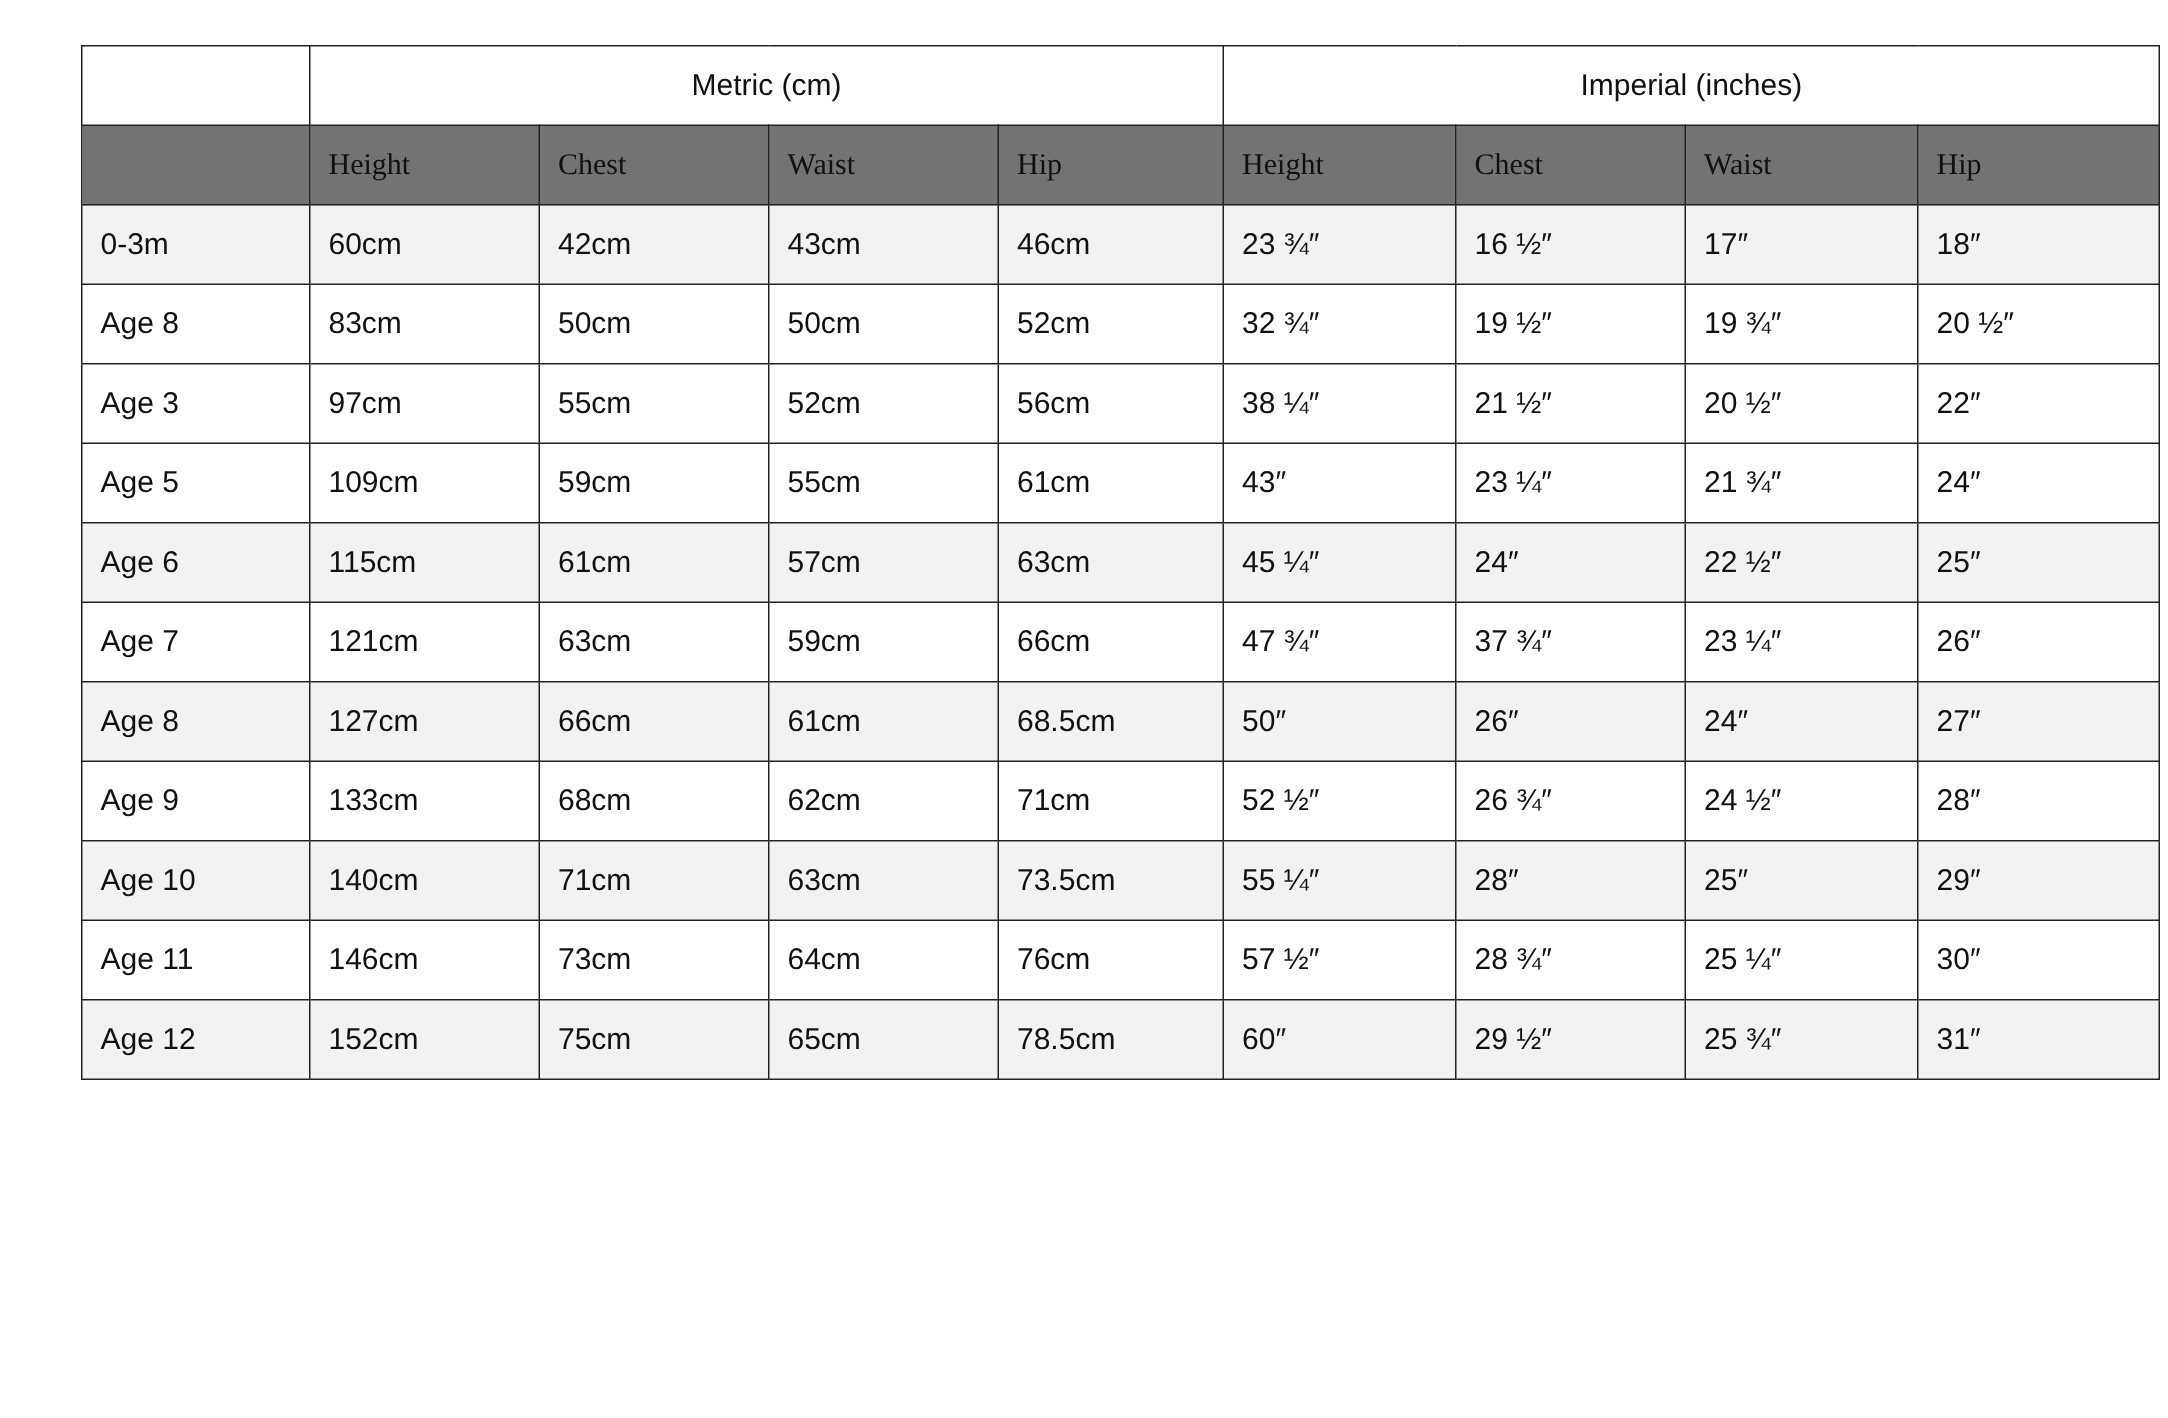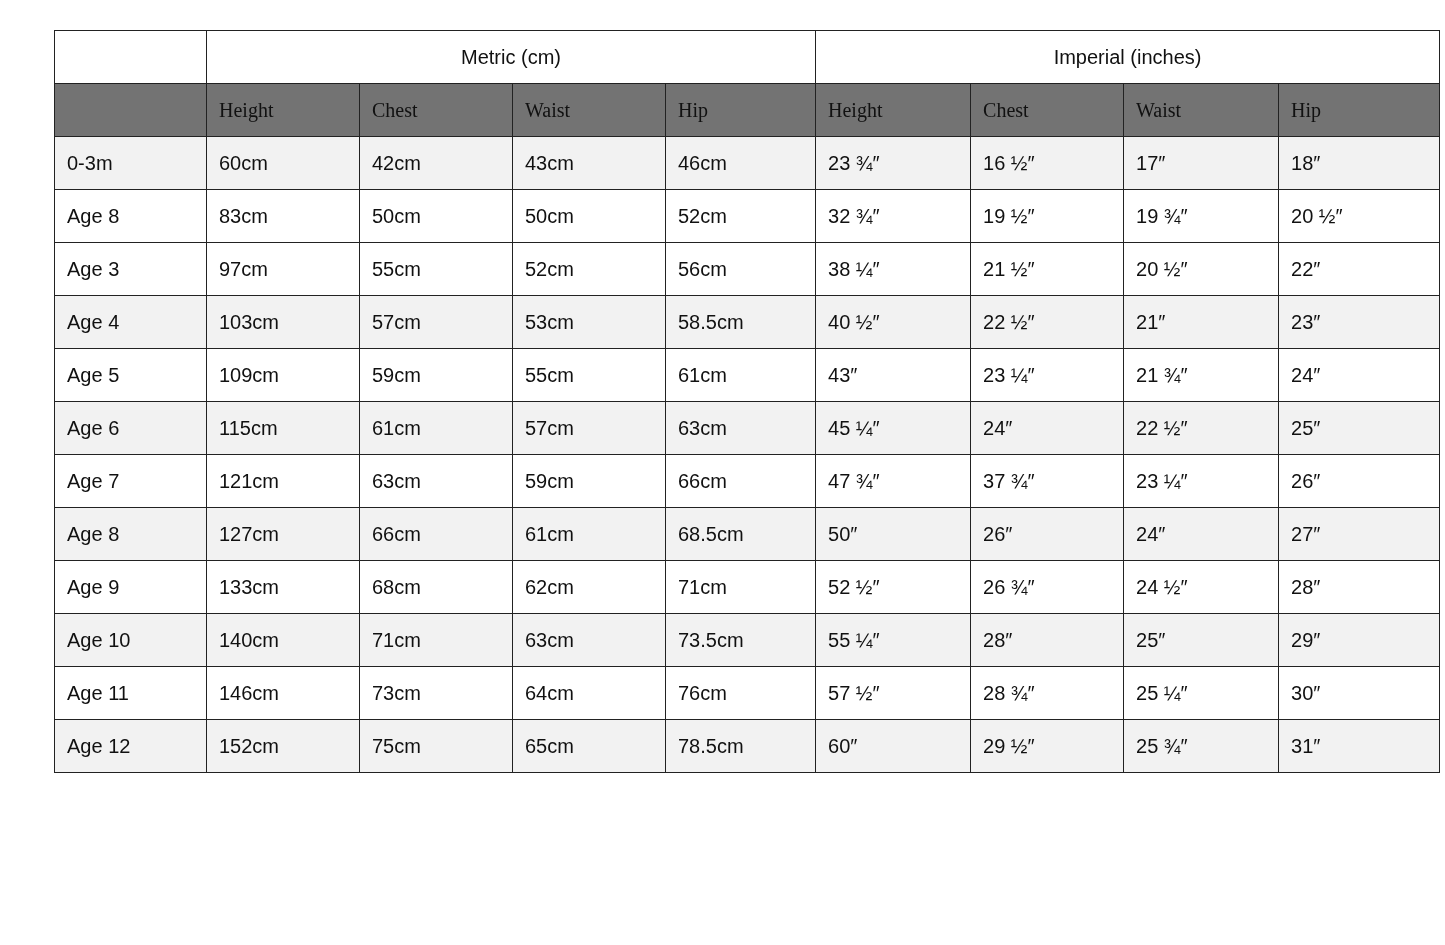--- a/index.html
+++ b/index.html
@@ -139,31 +139,20 @@
         <td class="row-label">Age 3</td>
         <td>97cm</td>
         <td>55cm</td>
         <td>52cm</td>
         <td>56cm</td>
         <td class="frac">38 ¼″</td>
         <td class="frac">21 ½″</td>
         <td class="frac">20 ½″</td>
         <td class="frac">22″</td>
       </tr>
-      <tr class="shade">
-        <td class="row-label">Age 4</td>
-        <td>103cm</td>
-        <td>57cm</td>
-        <td>53cm</td>
-        <td>58.5cm</td>
-        <td class="frac">40 ½″</td>
-        <td class="frac">22 ½″</td>
-        <td class="frac">21″</td>
-        <td class="frac">23″</td>
-      </tr>
       <tr class="plain">
         <td class="row-label">Age 5</td>
         <td>109cm</td>
         <td>59cm</td>
         <td>55cm</td>
         <td>61cm</td>
         <td class="frac">43″</td>
         <td class="frac">23 ¼″</td>
         <td class="frac">21 ¾″</td>
         <td class="frac">24″</td>

